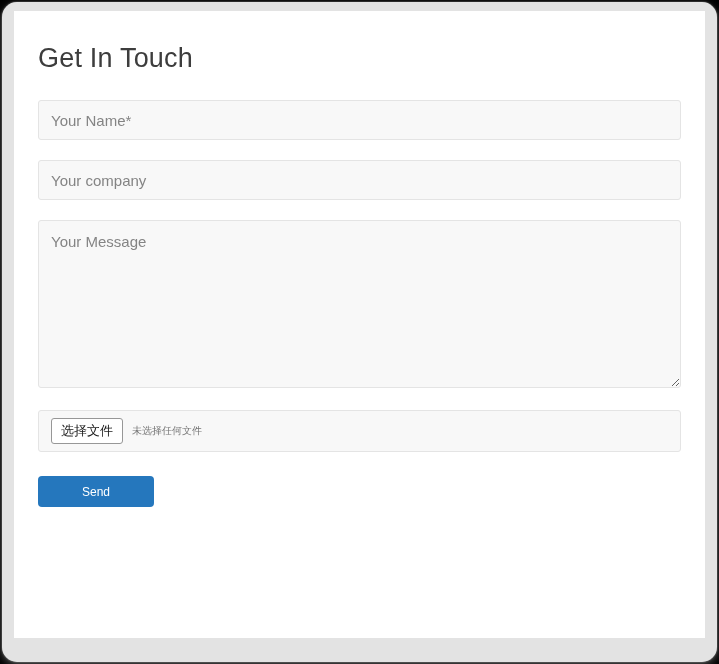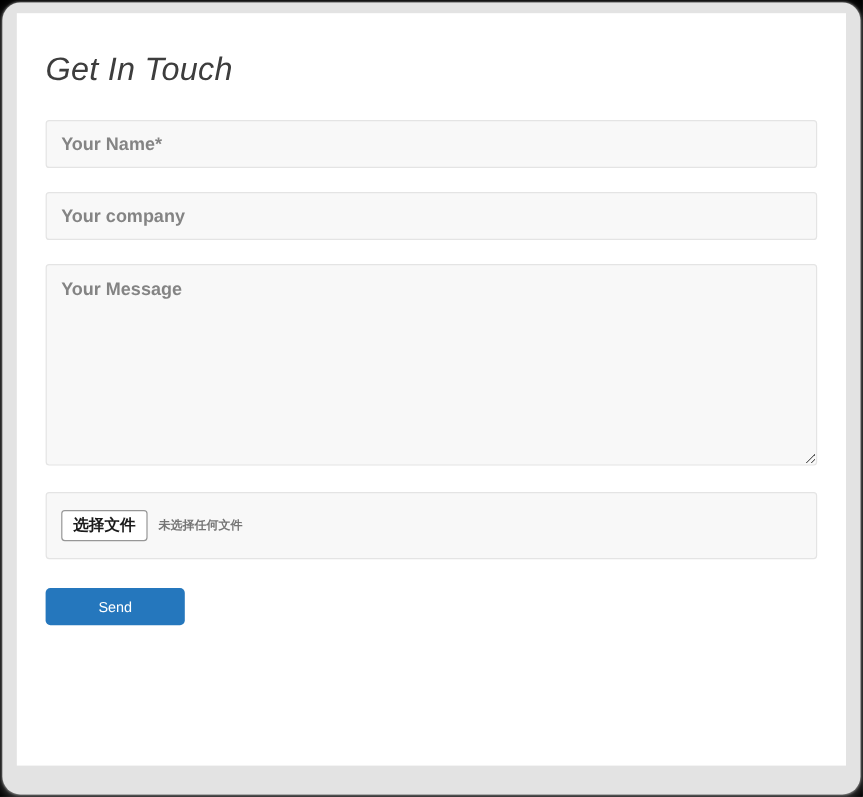--- a/index.html
+++ b/index.html
@@ -25,54 +25,52 @@
   }
   .form-wrap {
     padding: 32px 24px 0 24px;
   }
   .page-title {
     margin: 0 0 26px 0;
     font-size: 27px;
     font-weight: 400;
     color: #3d3d3d;
     letter-spacing: 0.2px;
-    font-style: italic;
   }
   .text-field, .message-field, .file-field {
     display: block;
     width: 100%;
     box-sizing: border-box;
     background: #f8f8f8;
     border: 1px solid #e4e4e4;
     border-radius: 3px;
     font-family: "Liberation Sans", sans-serif;
     font-size: 15px;
     color: #333;
-    font-weight: bold;
   }
   .text-field {
     height: 40px;
     padding: 0 12px;
     margin-bottom: 20px;
     outline: none;
   }
   .message-field {
     height: 168px;
     padding: 11px 12px;
     margin-bottom: 22px;
     resize: both;
     outline: none;
     line-height: 1.35;
   }
   .text-field::placeholder, .message-field::placeholder {
     color: #848484;
     opacity: 1;
   }
   .file-field {
-    height: 56px;
+    height: 42px;
     display: flex;
     align-items: center;
     padding: 0 12px;
     margin-bottom: 24px;
   }
   .file-button {
     background: #ffffff;
     border: 1px solid #979797;
     border-radius: 3px;
     padding: 3px 9px;

